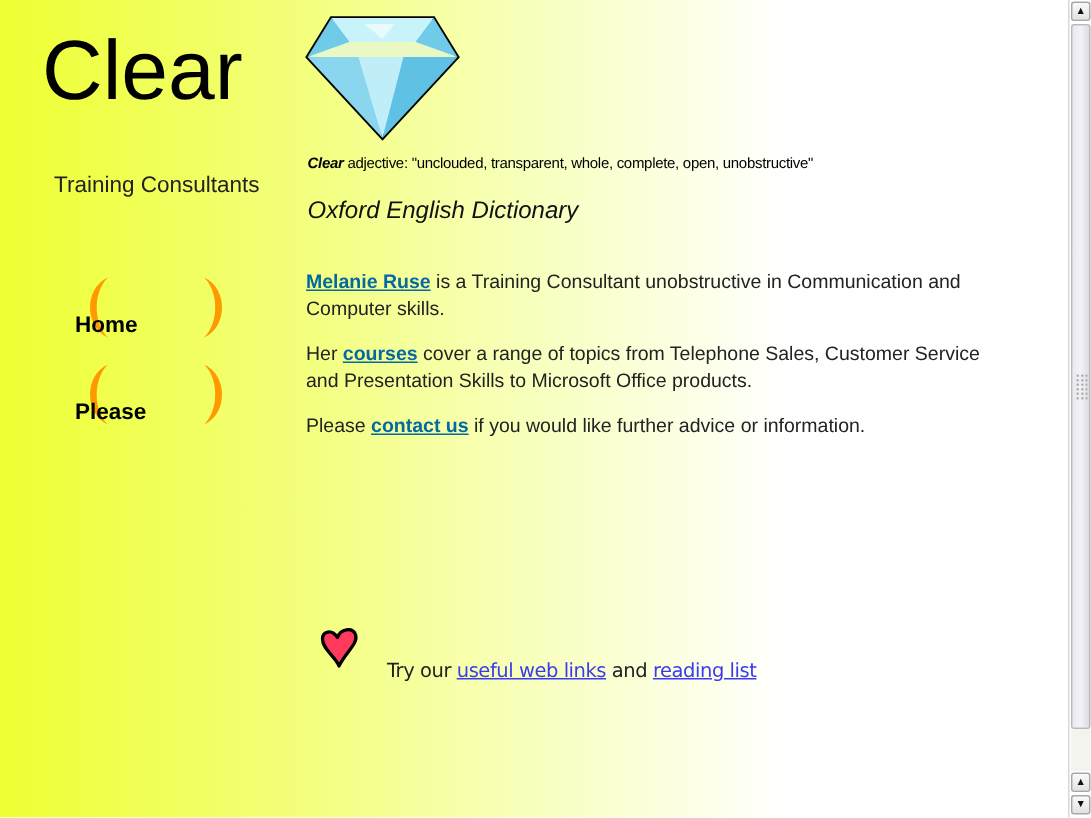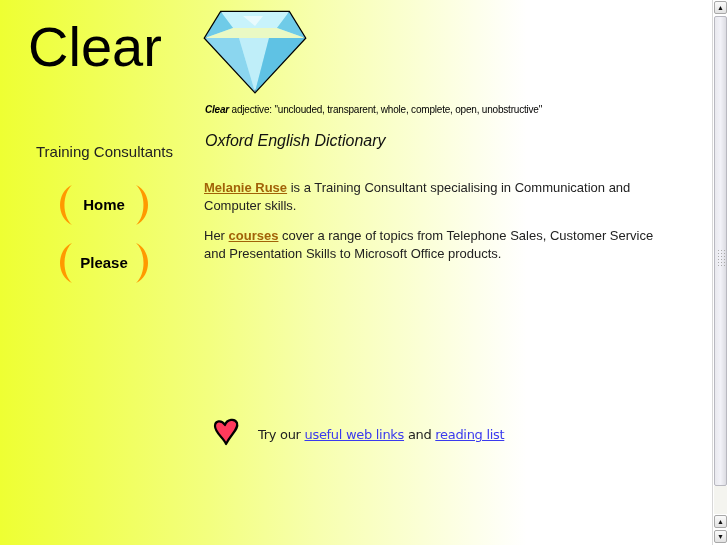--- a/index.html
+++ b/index.html
@@ -22,21 +22,21 @@
     }
     .logo-title {
       position: absolute; left: 28px; top: 14px;
       font-size: 56px; color: #000000;
       font-family: "Liberation Sans", sans-serif;
       letter-spacing: 0px;
       line-height: 66px;
     }
     .tagline {
       position: absolute; left: 36px; top: 115px;
-      font-size: 15px; color: #222222; margin-top: 28px;
+      font-size: 15px; color: #222222;
     }
     .diamond {
       position: absolute; left: 203px; top: 8px;
       width: 104px; height: 86px;
     }
     .definition {
       position: absolute; left: 205px; top: 104px;
       font-size: 10px; color: #000;
       font-family: "Liberation Sans", sans-serif;
       letter-spacing: -0.2px;
@@ -53,40 +53,40 @@
     .nav-btn {
       position: relative;
       width: 108px; height: 42px;
       margin-bottom: 16px;
       cursor: pointer;
     }
     .nav-btn svg.bracket { position: absolute; top: 0; }
     .nav-btn .lbr { left: 2px; }
     .nav-btn .rbr { right: 2px; }
     .nav-btn .label {
-      position: absolute; left: 0; right: 0; top: 12px;
-      text-align: center;
+      position: absolute; left: 0; right: 0; top: 24px;
+      text-align: left;
       font-size: 15px; font-weight: bold; color: #000;
     }
     .content {
       position: absolute; left: 204px; top: 179px;
       width: 470px;
       font-size: 13px; color: #222;
       line-height: 18px;
     }
     .content p { margin: 0 0 12px 0; }
     .content a {
-      color: #a16207; font-weight: bold; text-decoration: underline;
+      color: #0369a1; font-weight: bold; text-decoration: underline;
     }
     .heart {
       position: absolute; left: 212px; top: 417px;
       width: 30px; height: 30px;
     }
     .links-line {
-      position: absolute; left: 258px; top: 427px;
+      position: absolute; left: 258px; top: 440px;
       font-family: "DejaVu Sans", sans-serif;
       font-size: 13px; color: #222;
       letter-spacing: -0.3px;
     }
     .links-line a { color: #3a3aee; text-decoration: underline; }
     
     .scrollbar {
       position: absolute; left: 712px; top: 0;
       width: 15px; height: 545px;
       background: #ffffff;
@@ -160,22 +160,23 @@
           <path d="M20,1 C4,8 4,34 20,41 C10,32 10,10 20,1 Z" fill="#ff9900"></path>
         </svg>
       <svg class="bracket rbr" width="22" height="42" viewBox="0 0 22 42">
           <path d="M2,1 C18,8 18,34 2,41 C12,32 12,10 2,1 Z" fill="#ff9900"></path>
         </svg>
       <div class="label">Please</div>
     </div>
   </nav>
 
   <div class="content">
-    <p><a href="#">Melanie Ruse</a><span> is a Training Consultant specialising  in Communication and Computer skills.</span></p>
+    <p><a href="#">Melanie Ruse</a><span> is a Training Consultant unobstructive  in Communication and Computer skills.</span></p>
     <p><span>Her </span><a href="#">courses</a><span> cover a range of topics from Telephone Sales, Customer Service and Presentation Skills to Microsoft Office products.</span></p>
+    <p><span>Please </span><a href="#">contact us</a><span> if you would like further advice or information.</span></p>
   </div>
 
   <svg class="heart" viewBox="0 0 30 30">
     <path d="M14,27 C12,21 3,16 3,9 C3,4 9,2 13,8 C15,2 23,1 25,6 C27,12 19,17 14,27 Z" fill="#ff3a5c" stroke="#000" stroke-width="2.2" stroke-linejoin="round"></path>
   </svg>
 
   <div class="links-line">
     <span>Try our </span><a href="#">useful web links</a><span> and </span><a href="#">reading list</a>
   </div>
 </div>

